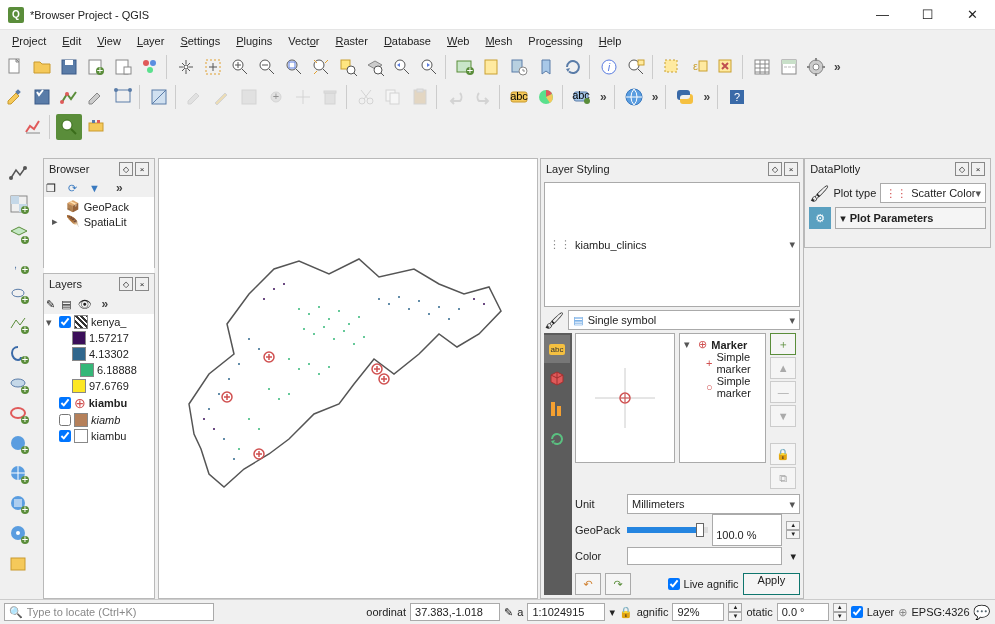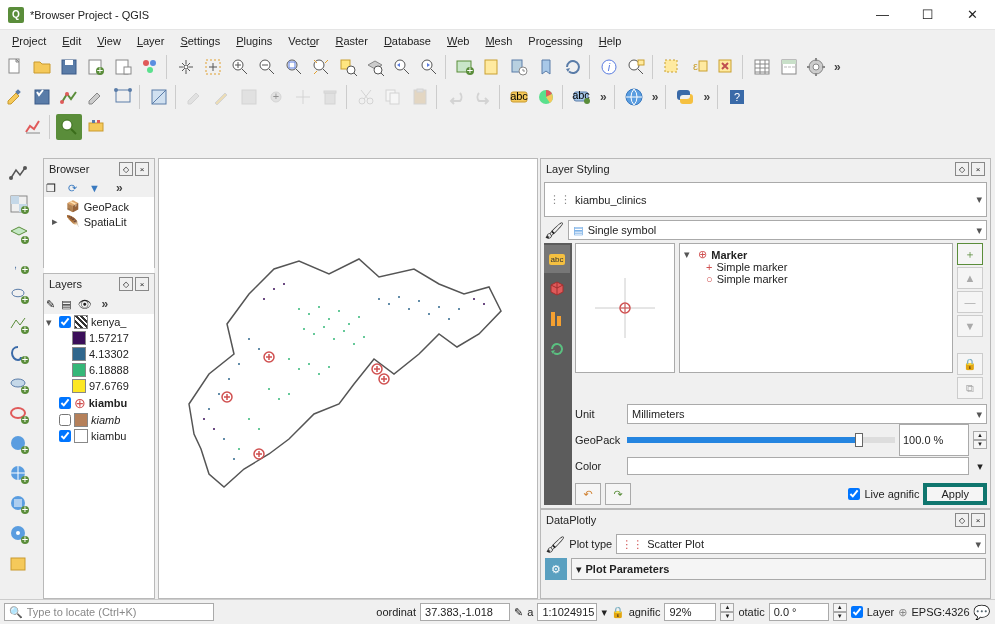--- a/index.html
+++ b/index.html
@@ -27,46 +27,46 @@
 .browser-body{padding:2px;background:#fff;height:calc(100% - 20px);overflow:hidden}
 .browser-tool{display:flex;gap:12px;padding:2px;align-items:center}
 .tree-item{display:flex;align-items:center;gap:4px;padding:1px 0 1px 6px;white-space:nowrap}
 .layers{position:absolute;left:43px;top:115px;width:112px;bottom:0}
 .layers-body{background:#fff;height:calc(100% - 40px);overflow:hidden}
 .layers-tool{display:flex;gap:6px;padding:2px;height:20px;align-items:center}
 .layer-row{display:flex;align-items:center;gap:3px;padding:1px 2px;white-space:nowrap}
 .layer-row input{width:12px;height:12px}
 .swatch{width:14px;height:14px;border:1px solid #888}
 .canvas{position:absolute;left:158px;top:0;width:380px;bottom:0;background:#fff;border:1px solid #b9b9b9}
-.right-panels{position:absolute;left:540px;right:4px;top:0;bottom:0;display:flex;flex-direction:column}
+.right-panels{position:absolute;left:540px;right:4px;top:0;bottom:0;display:flex;}
 .styling{flex:1;display:flex;flex-direction:column}
 .styling-body{flex:1;background:#f0f0f0;padding:3px;display:flex;flex-direction:column;gap:3px}
 .combo{height:20px;border:1px solid #aaa;background:#fff;display:flex;align-items:center;padding:0 4px;flex:1}
 .combo .arrow{margin-left:auto;color:#555}
 .stylerow{display:flex;align-items:center;gap:4px}
 .sidetabs{width:28px;background:#5c5c5c;display:flex;flex-direction:column;gap:2px;padding-top:2px}
 .sidetab{width:26px;height:28px;display:flex;align-items:center;justify-content:center}
 .sidetab.active{background:#777}
 .symbolarea{flex:1;display:flex;gap:4px}
 .preview{width:100px;height:130px;background:#fff;border:1px solid #aaa;display:flex;align-items:center;justify-content:center}
 .symtree{flex:1;height:130px;background:#fff;border:1px solid #aaa;padding:4px}
 .symbtns{width:30px;display:flex;flex-direction:column;gap:2px}
 .sqbtn{width:26px;height:22px;border:1px solid #aaa;background:#f5f5f5;display:flex;align-items:center;justify-content:center}
 .sqbtn.dis{color:#aaa;border-color:#ccc}
 .proprow{display:flex;align-items:center;gap:4px;height:22px}
 .proprow label{width:48px}
 .slider{flex:1;height:6px;background:#ddd;position:relative}
 .slider .fill{position:absolute;left:0;top:0;bottom:0;width:85%;background:#2585e0}
 .slider .thumb{position:absolute;left:85%;top:-4px;width:8px;height:14px;background:#fff;border:1px solid #666}
-.numbox{width:70px;height:32px;border:1px solid #aaa;background:#fff;display:flex;align-items:center;padding:4px 3px}
+.numbox{width:70px;height:32px;border:1px solid #aaa;background:#fff;display:flex;align-items:flex-end;padding:4px 3px}
 .spin{width:14px;display:flex;flex-direction:column}
 .spin div{height:9px;border:1px solid #aaa;font-size:6px;text-align:center;background:#f5f5f5}
 .colorstrip{flex:1;height:18px;border:1px solid #aaa;background:#fff}
 .bottombtns{display:flex;align-items:center;gap:4px;padding-top:2px}
-.btn{height:22px;padding:0 14px;border:4px solid #0f766e;background:#f5f5f5;display:flex;align-items:center}
+.btn{height:22px;padding:0 14px;border:1px solid #0f766e;background:#f5f5f5;display:flex;align-items:flex-start}
 .plotly{height:90px;border-top:1px solid #b9b9b9}
 .statusbar{position:absolute;left:0;right:0;bottom:0;height:25px;background:#f0f0f0;border-top:1px solid #ccc;display:flex;align-items:center;gap:4px;padding:0 4px}
 .statusbar .locate{flex:0 0 210px;height:18px;border:1px solid #aaa;background:#fff;padding:0 4px;color:#888;display:flex;align-items:center;gap:4px}
 .statfield{height:18px;border:1px solid #aaa;background:#fff;padding:0 4px;display:flex;align-items:center}
 .treeexp{width:10px;color:#555}
 
 .mapshape{position:absolute;left:20px;top:80px;width:330px;height:260px}
 </style>
 </head>
 <body>
@@ -619,21 +619,21 @@
           <span>kenya_</span>
         </div>
       <div class="layer-row" style="padding-left:28px">
           <span class="swatch" style="background:#3b0f59"></span>
           <span>1.57217</span>
         </div>
       <div class="layer-row" style="padding-left:28px">
           <span class="swatch" style="background:#30678d"></span>
           <span>4.13302</span>
         </div>
-      <div class="layer-row" style="padding-left:28px">
+      <div class="layer-row" style="padding-left:36px">
           <span class="swatch" style="background:#35b778"></span>
           <span>6.18888</span>
         </div>
       <div class="layer-row" style="padding-left:28px">
           <span class="swatch" style="background:#fde724"></span>
           <span>97.6769</span>
         </div>
       <div class="layer-row">
           <span class="treeexp"></span>
           <input type="checkbox" checked="" style="">
@@ -859,21 +859,21 @@
         <span class="spacer"></span>
         <span class="pbtn">◇</span>
         <span class="pbtn">×</span>
       </div>
       <div style="padding:4px;display:flex;flex-direction:column;gap:4px">
         <div style="display:flex;align-items:center;gap:4px">
           <span style="font-size:16px">🖌</span>
           <span>Plot type</span>
           <div class="combo">
             <span style="color:#d05050;margin-right:4px">⋮⋮</span>
-            <span>Scatter Plot</span>
+            <span>Scatter Color</span>
             <span class="arrow">▾</span>
           </div>
         </div>
         <div style="display:flex;align-items:center;gap:4px">
           <span style="background:#5aa0c0;width:22px;height:22px;display:flex;align-items:center;justify-content:center;color:#fff">⚙</span>
           <div style="flex:1;height:22px;border:1px solid #aaa;background:#f5f5f5;display:flex;align-items:center;padding:0 4px;gap:4px">
             <span>▾</span>
               <b>Plot Parameters</b>
           </div>
         </div>
@@ -887,35 +887,35 @@
     <span>🔍</span>
     <span style="color:#888">Type to locate (Ctrl+K)</span>
   </div>
   <span style="flex:1"></span>
   <span>oordinat</span>
   <div class="statfield" style="width:90px">
       <span>37.383,-1.018</span>
     </div>
   <span>✎</span>
   <span>a</span>
-  <div class="statfield" style="width:60px">
+  <div class="statfield" style="width:78px">
       <span>1:1024915</span>
     </div>
   <span>▾</span>
   <span>🔒</span>
   <span>agnific</span>
   <div class="statfield" style="width:52px">
       <span>92%</span>
     </div>
   <div class="spin">
       <div>▲</div>
       <div>▼</div>
     </div>
   <span>otatic</span>
-  <div class="statfield" style="width:60px">
+  <div class="statfield" style="width:52px">
       <span>0.0 °</span>
     </div>
   <div class="spin">
       <div>▲</div>
       <div>▼</div>
     </div>
   <input type="checkbox" checked="" style="width: 12px; height: 12px;">
   <span>Layer</span>
   <span style="color:#888">⊕</span>
   <span>EPSG:4326</span>

